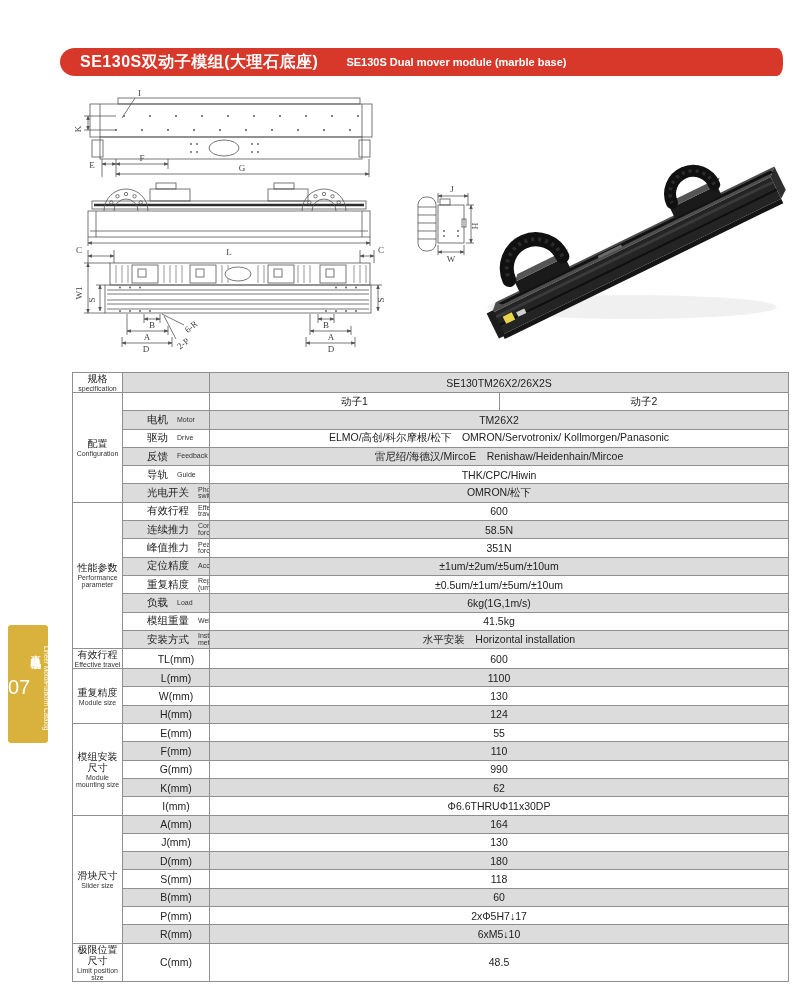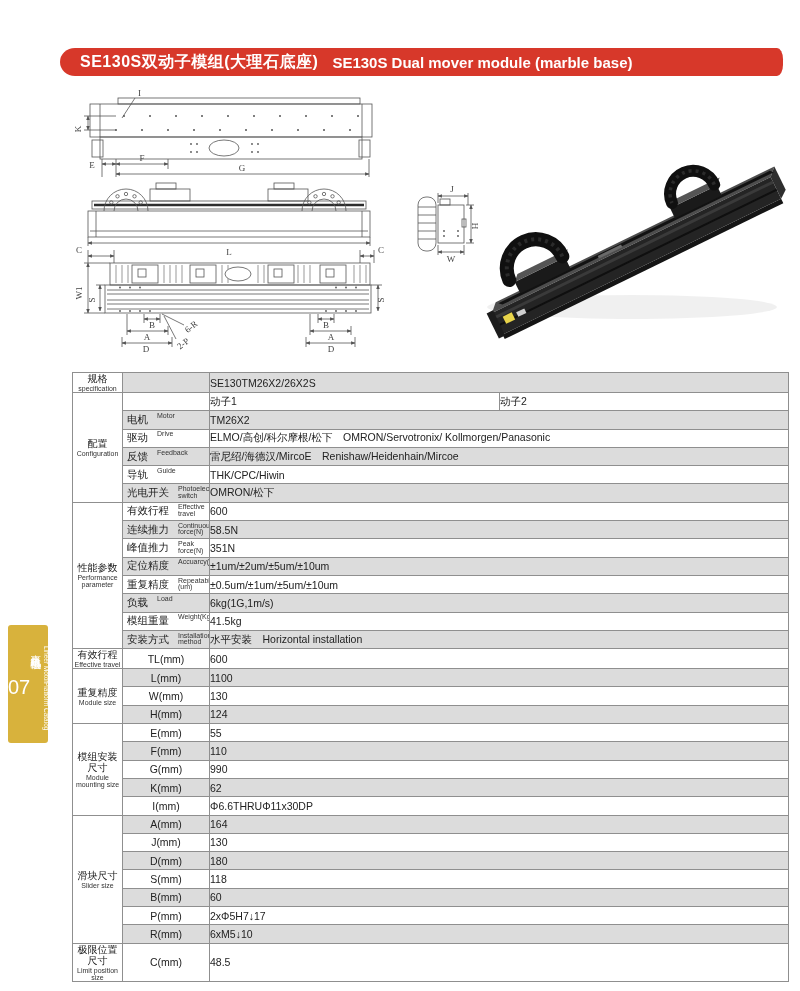--- a/index.html
+++ b/index.html
@@ -4,21 +4,21 @@
 <style>
   html,body{margin:0;padding:0;background:#fff;}
   #page{position:relative;width:800px;height:991px;background:#fff;overflow:hidden;
         font-family:"Liberation Sans",sans-serif;color:#222;}
 
   
   .banner{position:absolute;left:60px;top:48px;width:723px;height:28px;
           border-radius:15px 6px 6px 15px / 50% 40% 40% 50%;
           display:flex;align-items:center;padding-left:20px;box-sizing:border-box;}
   .banner .zh{color:#fff;font-size:16px;font-weight:bold;letter-spacing:.5px;}
-  .banner .en{color:#fff;font-size:15px;font-weight:bold;margin-left:14px;}
+  .banner .en{color:#fff;font-size:11px;font-weight:bold;margin-left:28px;}
 
   
   .side-tab{position:absolute;left:8px;top:625px;width:40px;height:118px;border-radius:3px;
             display:flex;flex-direction:row;align-items:center;padding-top:6px;box-sizing:border-box;}
   .side-tab .num{color:#fff;font-size:20px;line-height:22px;}
   .tab-texts{display:flex;flex-direction:row;margin-top:2px;gap:1px;}
   .tab-zh{writing-mode:vertical-rl;color:#fff;font-size:10.5px;letter-spacing:1px;line-height:12px;}
   .tab-en{writing-mode:vertical-rl;color:#fff;font-size:6.5px;line-height:7px;display:flex;}
   .tab-en span{writing-mode:vertical-rl;}
 
@@ -28,25 +28,25 @@
   .dim-text{font-family:"Liberation Serif",serif;font-size:9px;fill:#444;}
 
   
   .spec-table{position:absolute;left:72px;top:372px;width:716px;border-collapse:collapse;table-layout:fixed;}
   .spec-table td{border:1px solid #8f8f8f;padding:0;height:17.3px;overflow:hidden;}
   .spec-table tr.stripe td{background:#dcdcdc;}
   .spec-table td.group-cell{background:#fff !important;text-align:center;vertical-align:middle;}
   .g-zh{font-size:10px;line-height:11px;}
   .g-en{font-size:7px;line-height:7px;color:#333;margin-top:1px;}
   td.label-cell{vertical-align:middle;}
-  .label-inner{display:flex;align-items:flex-start;padding-left:4px;gap:9px;}
+  .label-inner{display:flex;align-items:center;padding-left:4px;gap:9px;margin-left:20px;}
   td.label-cell.center .label-inner{justify-content:center;padding-left:0;}
   .l-zh{font-size:10.5px;white-space:nowrap;}
   .l-en{font-size:7px;line-height:6.5px;color:#333;max-width:56px;}
-  td.value-cell{text-align:left;vertical-align:middle;font-size:10.5px;}
+  td.value-cell{text-align:center;vertical-align:middle;font-size:10.5px;}
 </style>
 </head>
 <body>
 
 <div id="page">
 
   <div class="banner" style="background: rgb(215, 56, 42);">
     <span class="zh">SE130S双动子模组(大理石底座)</span>
     <span class="en">SE130S Dual mover module (marble base)</span>
   </div>

